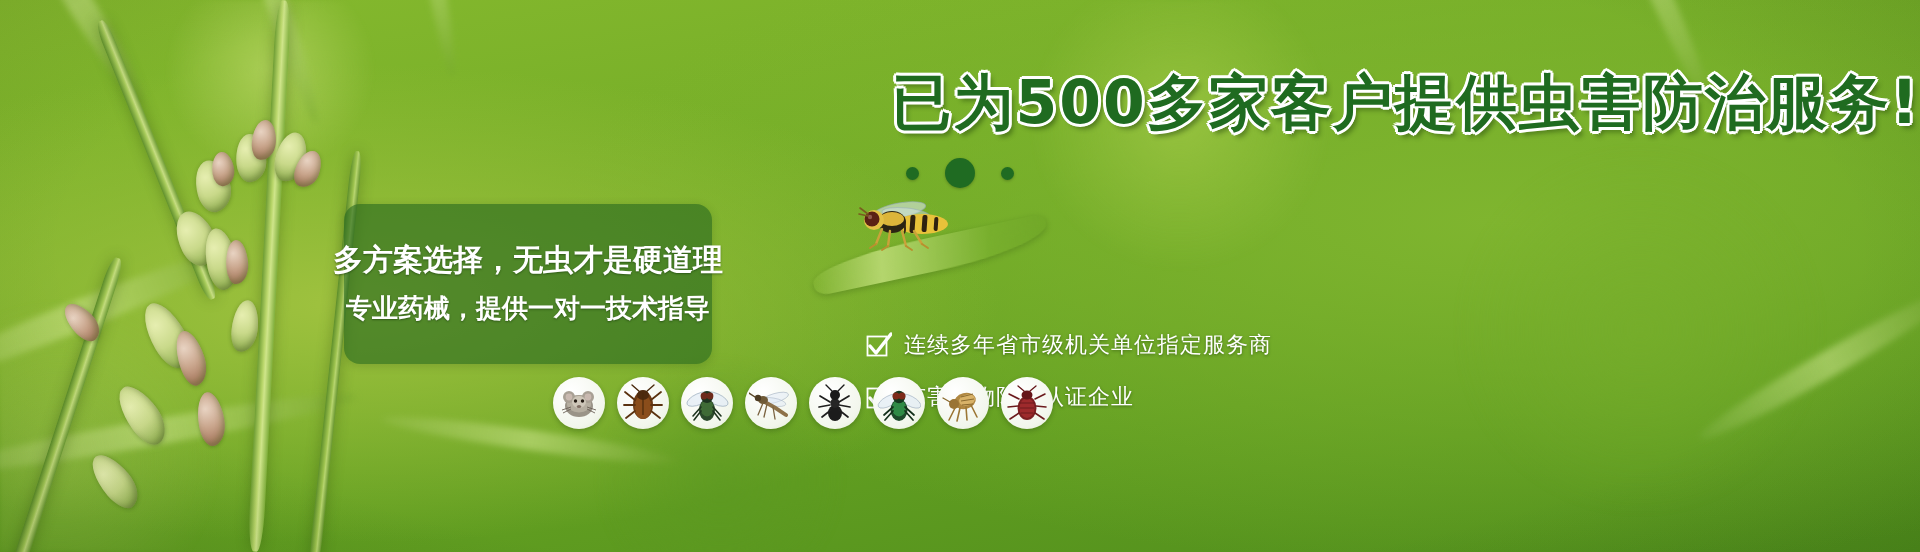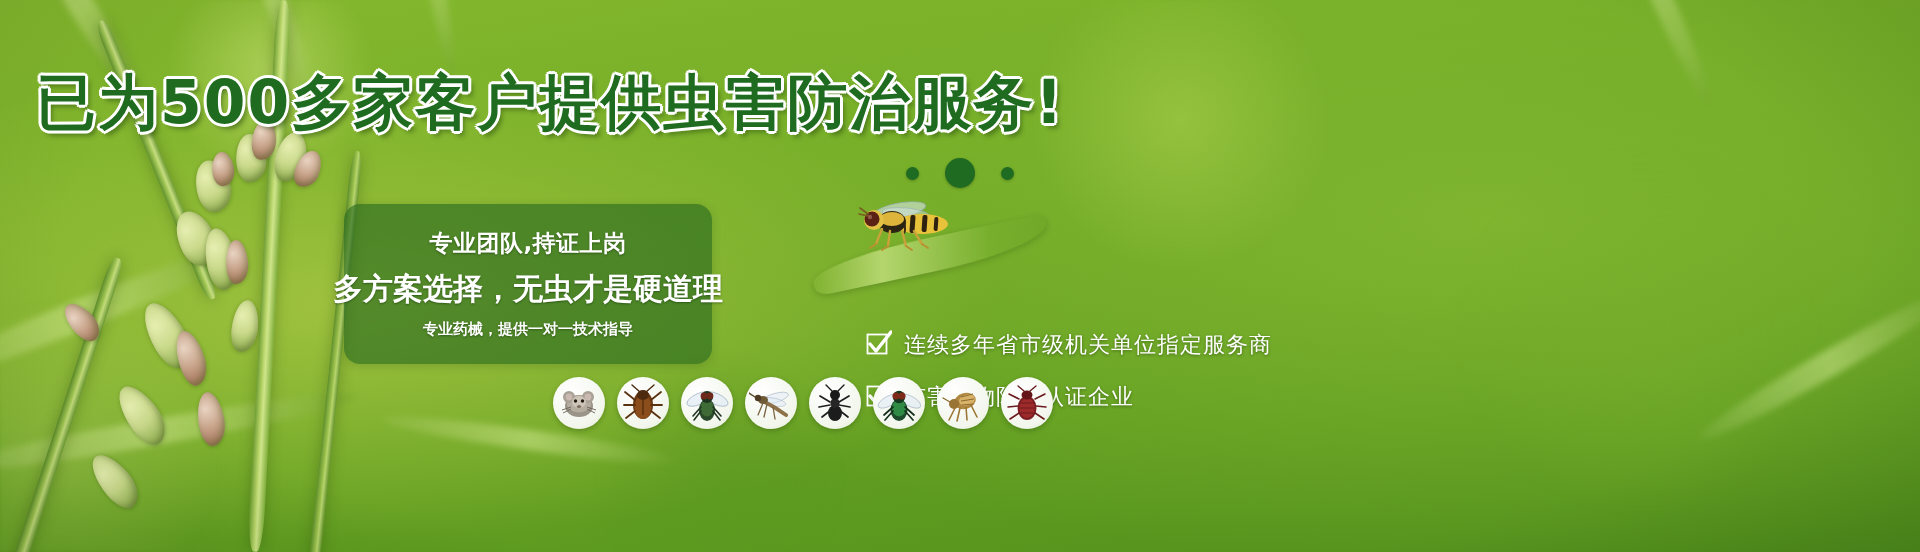--- a/index.html
+++ b/index.html
@@ -61,22 +61,21 @@
       radial-gradient(circle at 35% 30%, #e8d3c2, #c9a58c 45%, #a8795f 85%);
   }
   .vignette{
     position:absolute; inset:0;
     background:radial-gradient(ellipse 85% 110% at 50% 45%, rgba(0,0,0,0) 55%, rgba(20,45,5,.28) 100%);
   }
 
   
   #headline-wrap{
     position:absolute; left:0; right:0; top:72px;
-    text-align:left;
-    margin-left:36px;
+    text-align:right;
   }
   #headline{
     display:inline-block;
     font-family:"DejaVu Sans", sans-serif;
     font-size:60px;
     font-weight:bold;
     letter-spacing:2px;
     line-height:1;
     color:#1f6b20;
     -webkit-text-stroke:0px;
@@ -122,28 +121,28 @@
   }
   .claim{
     color:#ffffff;
     font-family:"DejaVu Sans", sans-serif;
     font-weight:bold;
     white-space:nowrap;
     text-shadow:0 1px 2px rgba(15,45,5,.5);
   }
   .claim.c0{ font-size:23px; letter-spacing:.5px; }
   .claim.c1{ font-size:30px; letter-spacing:0; }
-  .claim.c2{ font-size:15px; letter-spacing:0; }
+  .claim.c2{ font-size:26px; letter-spacing:0; }
 
   
   #checklist{
     position:absolute; left:866px; top:330px;
     display:flex; flex-direction:column; gap:22px;
   }
-  .check-row{ display:flex; gap:12px; }
+  .check-row{ display:flex; align-items:center; gap:12px; }
   .check-box{ flex:0 0 auto; width:26px; height:26px; position:relative; }
   .check-box svg{ display:block; }
   .check-label{
     color:#ffffff;
     font-family:"DejaVu Sans", sans-serif;
     font-size:22px;
     letter-spacing:1px;
     white-space:nowrap;
     text-shadow:0 1px 3px rgba(15,45,5,.5);
   }
@@ -221,21 +220,20 @@
   </div>
 
   <div id="dots">
     <span class="dot sm"></span>
     <span class="dot lg"></span>
     <span class="dot sm"></span>
   </div>
 
   <div id="claims-panel"></div>
   <div id="claims-list">
-    <div class="claim c0">专业团队,持证上岗</div>
     <div class="claim c1">多方案选择，无虫才是硬道理</div>
     <div class="claim c2">专业药械，提供一对一技术指导</div>
   </div>
 
   <div id="hover-blade"></div>
   <div id="hoverfly">
     <svg width="112" height="56" viewBox="0 0 112 56">
 
       <ellipse cx="52" cy="12" rx="26" ry="7" fill="rgba(225,235,245,.55)" stroke="rgba(150,170,190,.6)" stroke-width="1" transform="rotate(-10 52 12)"></ellipse>
       <ellipse cx="58" cy="16" rx="24" ry="6" fill="rgba(215,228,242,.45)" stroke="rgba(150,170,190,.5)" stroke-width="1" transform="rotate(6 58 16)"></ellipse>

